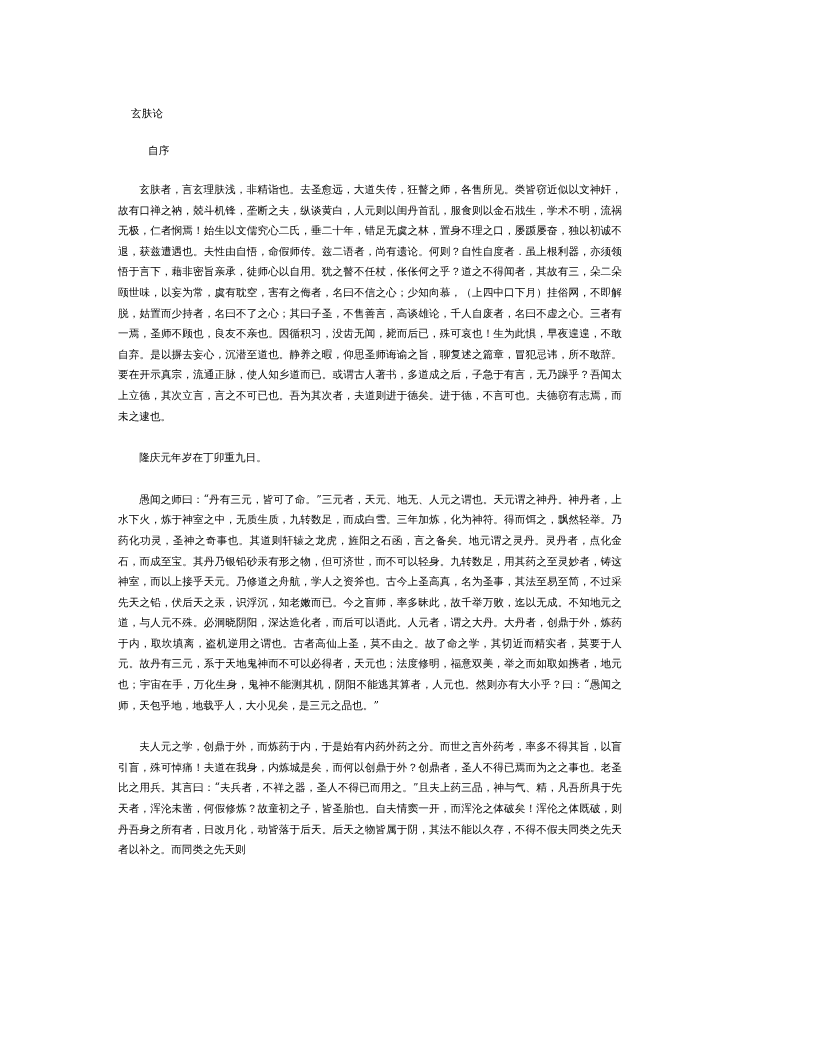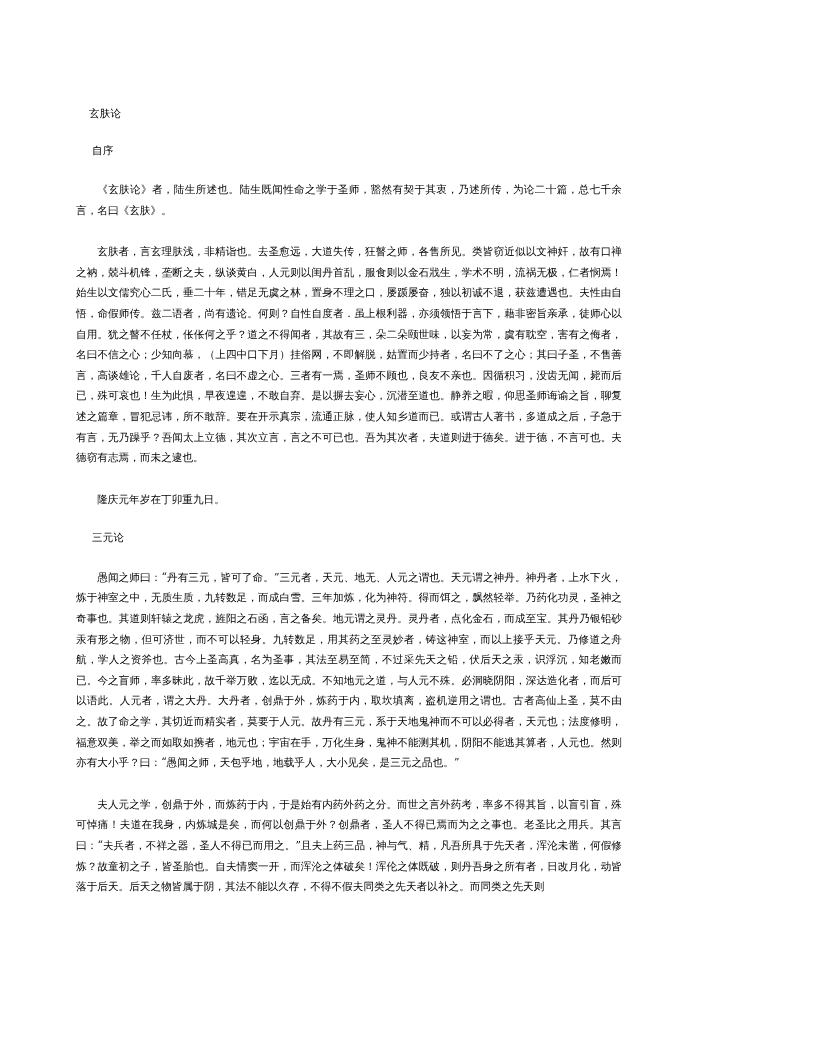--- a/index.html
+++ b/index.html
@@ -12,34 +12,34 @@
     height: 1056px;
     font-family: "DejaVu Serif", "Liberation Serif", serif;
     color: #000000;
     overflow: hidden;
   }
   .page {
     position: relative;
     width: 728px;
     height: 1056px;
     box-sizing: border-box;
-    padding: 106px 106px 96px 76px;
+    padding: 106px 106px 96px 118px;
     background: #ffffff;
   }
   .doc-title {
     font-size: 10.5px;
     line-height: 15.5px;
     margin: 0 0 21px 13px;
     letter-spacing: 0.2px;
     white-space: nowrap;
   }
   .section-heading {
     font-size: 10.5px;
     line-height: 15.5px;
-    margin: 0 0 21px 16px;
+    margin: 0 0 21px 30px;
     letter-spacing: 0.2px;
     white-space: nowrap;
   }
   .para {
     font-size: 10.6px;
     line-height: 20.6px;
     margin: 0 0 21px 0;
     text-align: justify;
     text-justify: inter-character;
     text-indent: 2em;
@@ -54,22 +54,20 @@
   }
 </style>
 </head>
 <body>
 
 <div class="page">
 
   <div class="doc-title">玄肤论</div>
 
   <div class="section-heading">自序</div>
-  <p class="para">《玄肤论》者，陆生所述也。陆生既闻性命之学于圣师，豁然有契于其衷，乃述所传，为论二十篇，总七千余言，名曰《玄肤》。</p>
   <p class="para">玄肤者，言玄理肤浅，非精诣也。去圣愈远，大道失传，狂瞽之师，各售所见。类皆窃近似以文神奸，故有口禅之衲，兢斗机锋，垄断之夫，纵谈黄白，人元则以闺丹首乱，服食则以金石戕生，学术不明，流祸无极，仁者悯焉！始生以文儒究心二氏，垂二十年，错足无虞之林，置身不理之口，屡踬屡奋，独以初诚不退，获兹遭遇也。夫性由自悟，命假师传。兹二语者，尚有遗论。何则？自性自度者．虽上根利器，亦须领悟于言下，藉非密旨亲承，徒师心以自用。犹之瞽不任杖，伥伥何之乎？道之不得闻者，其故有三，朵二朵颐世味，以妄为常，虞有耽空，害有之侮者，名曰不信之心；少知向慕，（上四中口下月）挂俗网，不即解脱，姑置而少持者，名曰不了之心；其曰子圣，不售善言，高谈雄论，千人自废者，名曰不虚之心。三者有一焉，圣师不顾也，良友不亲也。因循积习，没齿无闻，毙而后已，殊可哀也！生为此惧，早夜遑遑，不敢自弃。是以摒去妄心，沉潜至道也。静养之暇，仰思圣师诲谕之旨，聊复述之篇章，冒犯忌讳，所不敢辞。要在开示真宗，流通正脉，使人知乡道而已。或谓古人著书，多道成之后，子急于有言，无乃躁乎？吾闻太上立德，其次立言，言之不可已也。吾为其次者，夫道则进于德矣。进于德，不言可也。夫德窃有志焉，而未之逮也。</p>
   <p class="para tight">隆庆元年岁在丁卯重九日。</p>
 
-  <div class="section-heading">三元论</div>
   <p class="para">愚闻之师曰：“丹有三元，皆可了命。”三元者，天元、地无、人元之谓也。天元谓之神丹。神丹者，上水下火，炼于神室之中，无质生质，九转数足，而成白雪。三年加炼，化为神符。得而饵之，飘然轻举。乃药化功灵，圣神之奇事也。其道则轩辕之龙虎，旌阳之石函，言之备矣。地元谓之灵丹。灵丹者，点化金石，而成至宝。其丹乃银铅砂汞有形之物，但可济世，而不可以轻身。九转数足，用其药之至灵妙者，铸这神室，而以上接乎天元。乃修道之舟航，学人之资斧也。古今上圣高真，名为圣事，其法至易至简，不过采先天之铅，伏后天之汞，识浮沉，知老嫩而已。今之盲师，率多昧此，故千举万败，迄以无成。不知地元之道，与人元不殊。必洞晓阴阳，深达造化者，而后可以语此。人元者，谓之大丹。大丹者，创鼎于外，炼药于内，取坎填离，盗机逆用之谓也。古者高仙上圣，莫不由之。故了命之学，其切近而精实者，莫要于人元。故丹有三元，系于天地鬼神而不可以必得者，天元也；法度修明，福意双美，举之而如取如携者，地元也；宇宙在手，万化生身，鬼神不能测其机，阴阳不能逃其算者，人元也。然则亦有大小乎？曰：“愚闻之师，天包乎地，地载乎人，大小见矣，是三元之品也。”</p>
 
   <p class="para">夫人元之学，创鼎于外，而炼药于内，于是始有内药外药之分。而世之言外药考，率多不得其旨，以盲引盲，殊可悼痛！夫道在我身，内炼城是矣，而何以创鼎于外？创鼎者，圣人不得已焉而为之之事也。老圣比之用兵。其言曰：“夫兵者，不祥之器，圣人不得已而用之。”且夫上药三品，神与气、精，凡吾所具于先天者，浑沦未凿，何假修炼？故童初之子，皆圣胎也。自夫情窦一开，而浑沦之体破矣！浑伦之体既破，则丹吾身之所有者，日改月化，动皆落于后天。后天之物皆属于阴，其法不能以久存，不得不假夫同类之先天者以补之。而同类之先天则</p>
 
 </div>
 
 </body></html>

